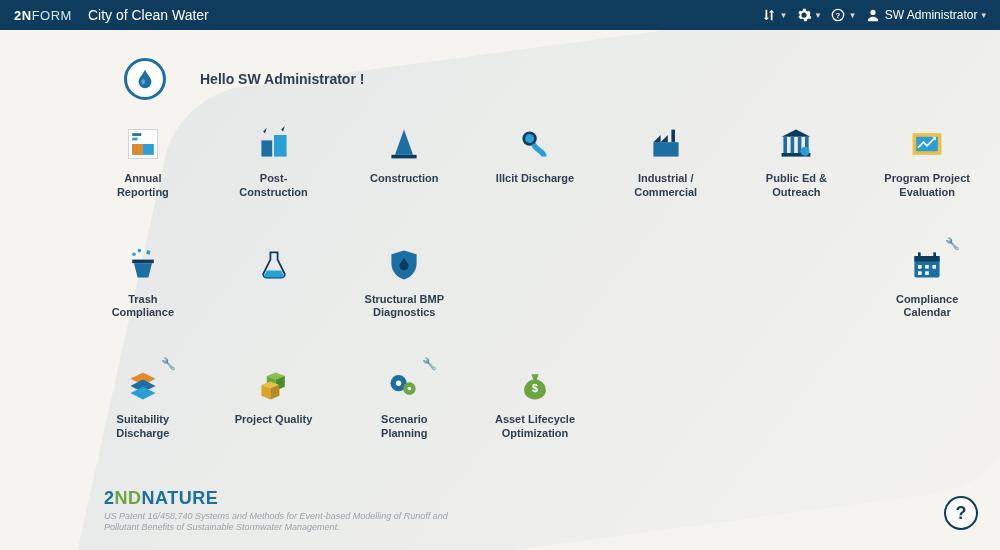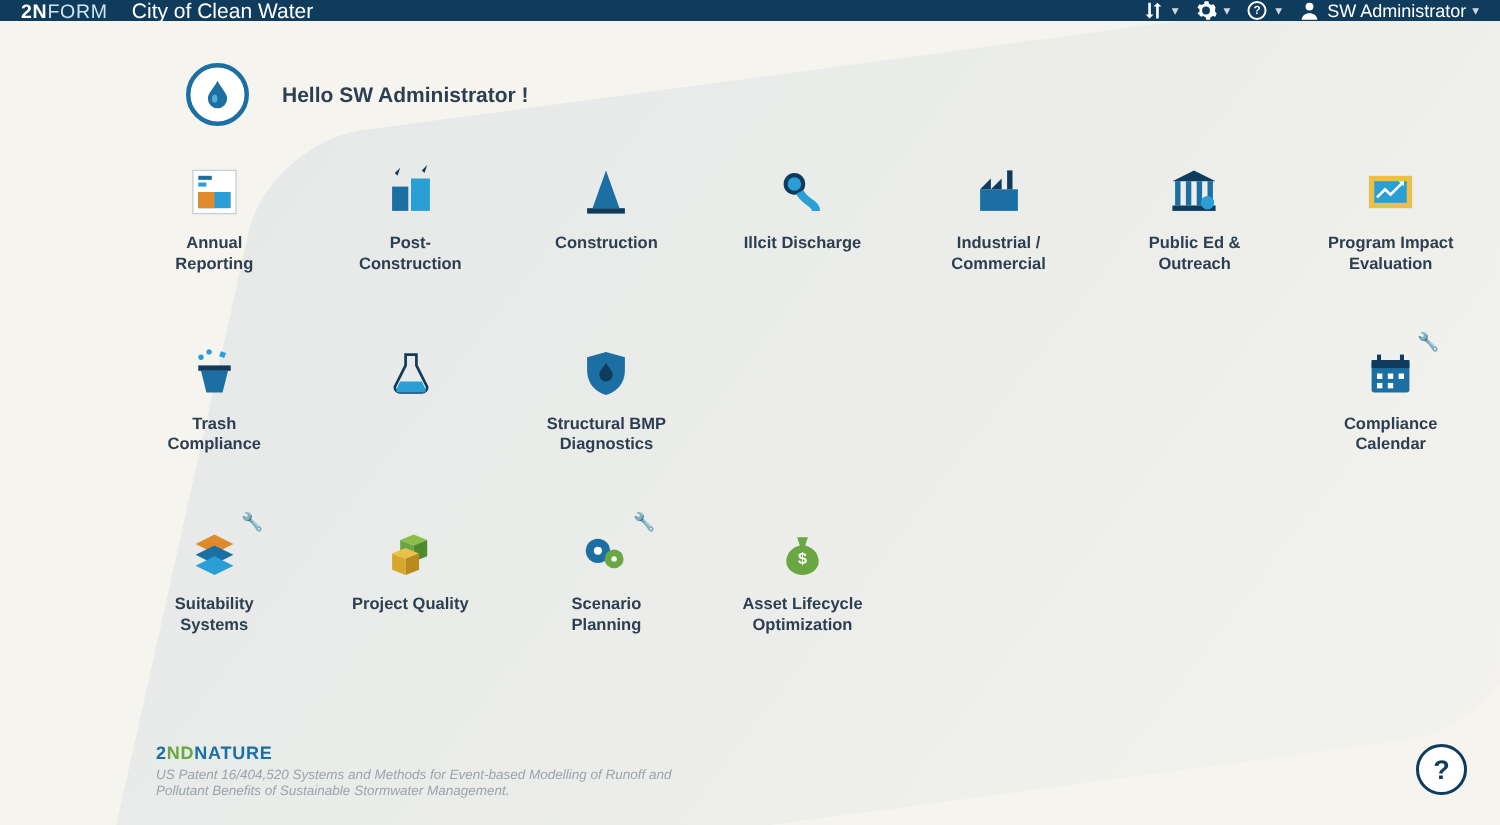--- a/index.html
+++ b/index.html
@@ -27,21 +27,21 @@
     position:absolute;
     top:30px; left:140px;
     width:900px; height:520px;
     transform:skewX(-20deg) rotate(-8deg);
     background:linear-gradient(120deg, rgba(180,200,210,0.25), rgba(180,200,210,0.05));
     border-radius:60px;
     z-index:0;
   }
   
   .header {
-    height:14px;
+    height:30px;
     background:var(--header-bg);
     display:flex;
     align-items:center;
     padding:0 14px;
     color:#fff;
     position:relative;
     z-index:2;
     justify-content:flex-end;
   }
   .brand {
@@ -64,21 +64,21 @@
     margin-left:10px;
     font-size:12px;
     cursor:pointer;
   }
   .chev { font-size:9px; opacity:0.8; }
   .hdr-icon { width:16px; height:16px; display:flex; align-items:center; justify-content:center; fill:#fff; color:#fff; font-size:14px;}
   
   .greet-row {
     display:flex;
     align-items:center;
-    gap:22px;
+    gap:34px;
     margin:28px 0 24px 124px;
     position:relative;
     z-index:1;
   }
   .drop-badge {
     width:42px; height:42px;
     border:3px solid var(--accent);
     border-radius:50%;
     display:flex; align-items:center; justify-content:center;
     background:#fff;
@@ -125,21 +125,21 @@
     font-weight:bold;
   }
   
   .footer {
     position:absolute;
     left:104px;
     bottom:16px;
     z-index:1;
   }
   .footer-brand {
-    font-size:12px;
+    font-size:18px;
     font-weight:700;
     color:var(--accent);
     letter-spacing:0.5px;
   }
   .footer-brand .nd { color:var(--green); }
   .patent {
     font-size:9px;
     color:var(--muted);
     font-style:italic;
     max-width:360px;
@@ -302,21 +302,21 @@
 
   <div class="tile">
     <div class="tile-icon">
       <svg viewBox="0 0 40 40" width="40" height="36">
           <rect x="4" y="8" width="32" height="24" fill="#e8c04a"></rect>
           <rect x="8" y="12" width="24" height="16" fill="#2a9fd6"></rect>
           <path d="M10 24 l6-6 4 4 8-8" stroke="#fff" stroke-width="2" fill="none"></path>
           <polygon points="26,12 30,12 30,16" fill="#fff"></polygon>
         </svg>
     </div>
-    <div class="tile-label">Program Impact Evaluation</div>
+    <div class="tile-label">Program Project Evaluation</div>
   </div>
 
   <div class="tile">
     <div class="tile-icon">
       <svg viewBox="0 0 40 40" width="40" height="36">
           <path d="M10 18 l4 16 h12 l4-16 z" fill="#1c6fa3"></path>
           <rect x="8" y="14" width="24" height="4" fill="#0f3b5c"></rect>
           <circle cx="10" cy="8" r="2" fill="#2a9fd6"></circle>
           <circle cx="16" cy="4" r="2" fill="#2a9fd6"></circle>
           <rect x="24" y="4" width="4" height="4" fill="#2a9fd6" transform="rotate(20 26 6)"></rect>
@@ -368,21 +368,21 @@
 
   <div class="tile">
     <div class="tile-icon">
       <span class="wrench-badge">🔧</span>
       <svg viewBox="0 0 40 40" width="40" height="36">
           <polygon points="20,6 34,13 20,20 6,13" fill="#e18a2c"></polygon>
           <polygon points="20,14 34,21 20,28 6,21" fill="#1c6fa3"></polygon>
           <polygon points="20,22 34,29 20,36 6,29" fill="#2a9fd6"></polygon>
         </svg>
     </div>
-    <div class="tile-label">Suitability Systems</div>
+    <div class="tile-label">Suitability Discharge</div>
   </div>
 
   <div class="tile">
     <div class="tile-icon">
       <svg viewBox="0 0 40 40" width="40" height="36">
           <polygon points="12,10 22,6 32,10 22,14" fill="#8bbf4a"></polygon>
           <polygon points="12,10 12,22 22,26 22,14" fill="#6aa642"></polygon>
           <polygon points="32,10 32,22 22,26 22,14" fill="#4f8a2e"></polygon>
           <polygon points="6,20 16,16 26,20 16,24" fill="#e8c04a"></polygon>
           <polygon points="6,20 6,32 16,36 16,24" fill="#d6a72c"></polygon>
@@ -416,18 +416,18 @@
   </div>
 
   <div></div>
     <div></div>
 </div>
 
 <div class="footer">
   <div class="footer-brand">
     <span>2</span><span class="nd">ND</span><span>NATURE</span>
   </div>
-  <div class="patent">US Patent 16/404,520 Systems and Methods for Event-based Modelling of Runoff and Pollutant Benefits of Sustainable Stormwater Management.</div>
+  <div class="patent">US Patent 16/458,740 Systems and Methods for Event-based Modelling of Runoff and Pollutant Benefits of Sustainable Stormwater Management.</div>
 </div>
 
 <div class="help-fab">
   <span>?</span>
 </div>
 
 </body></html>

